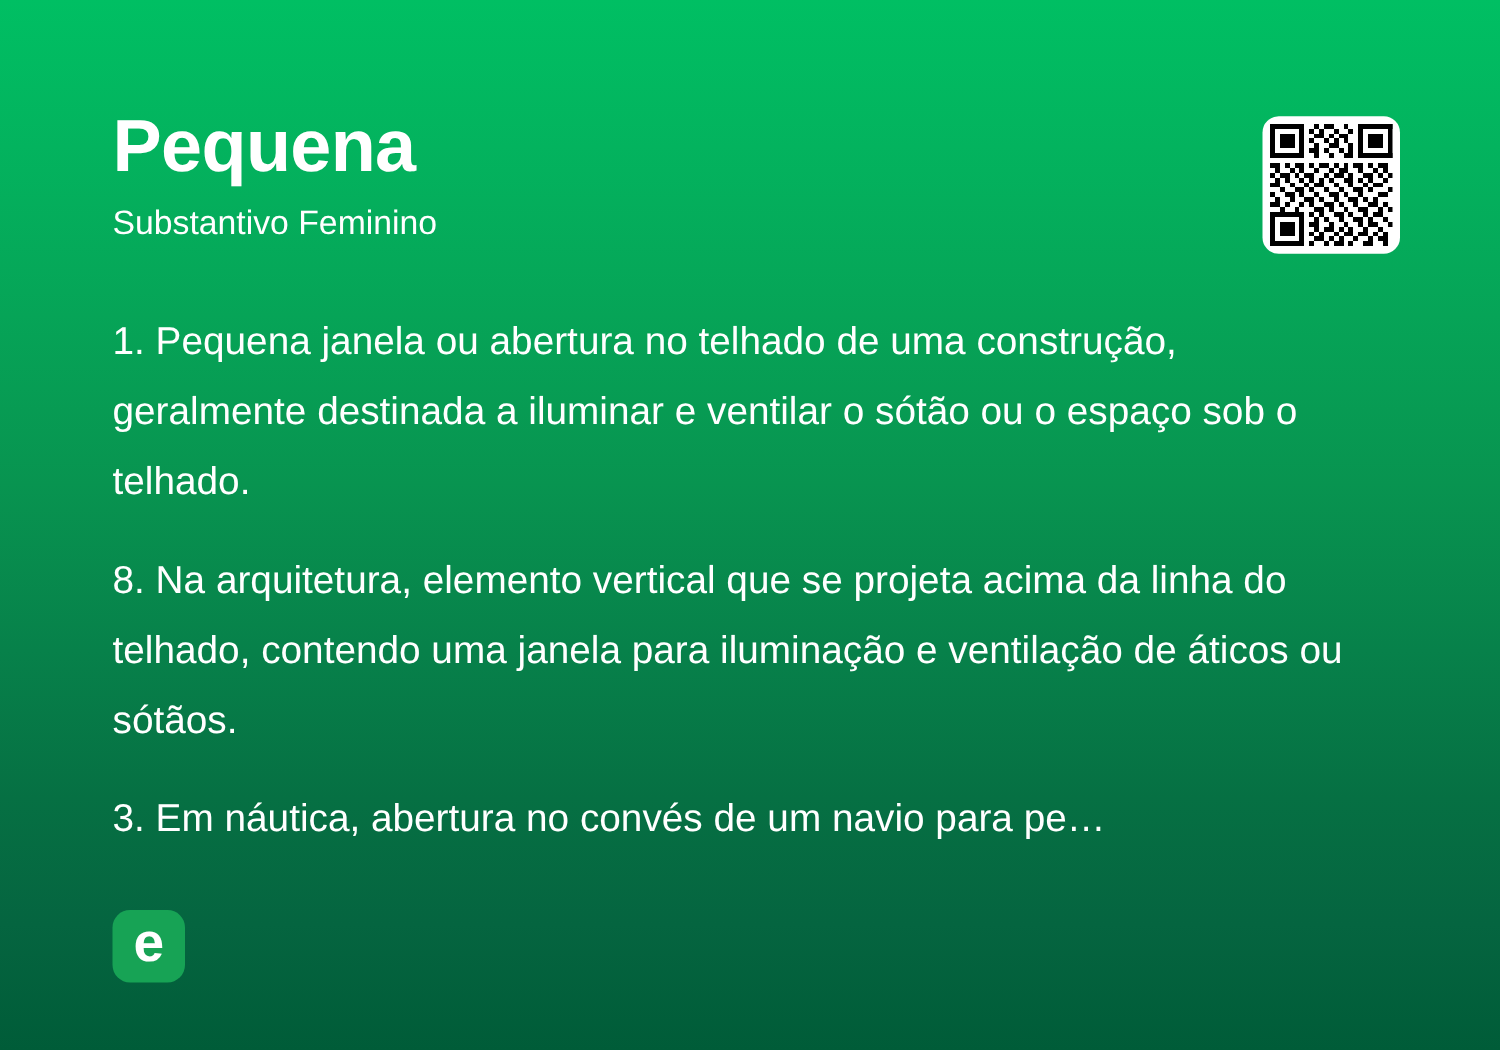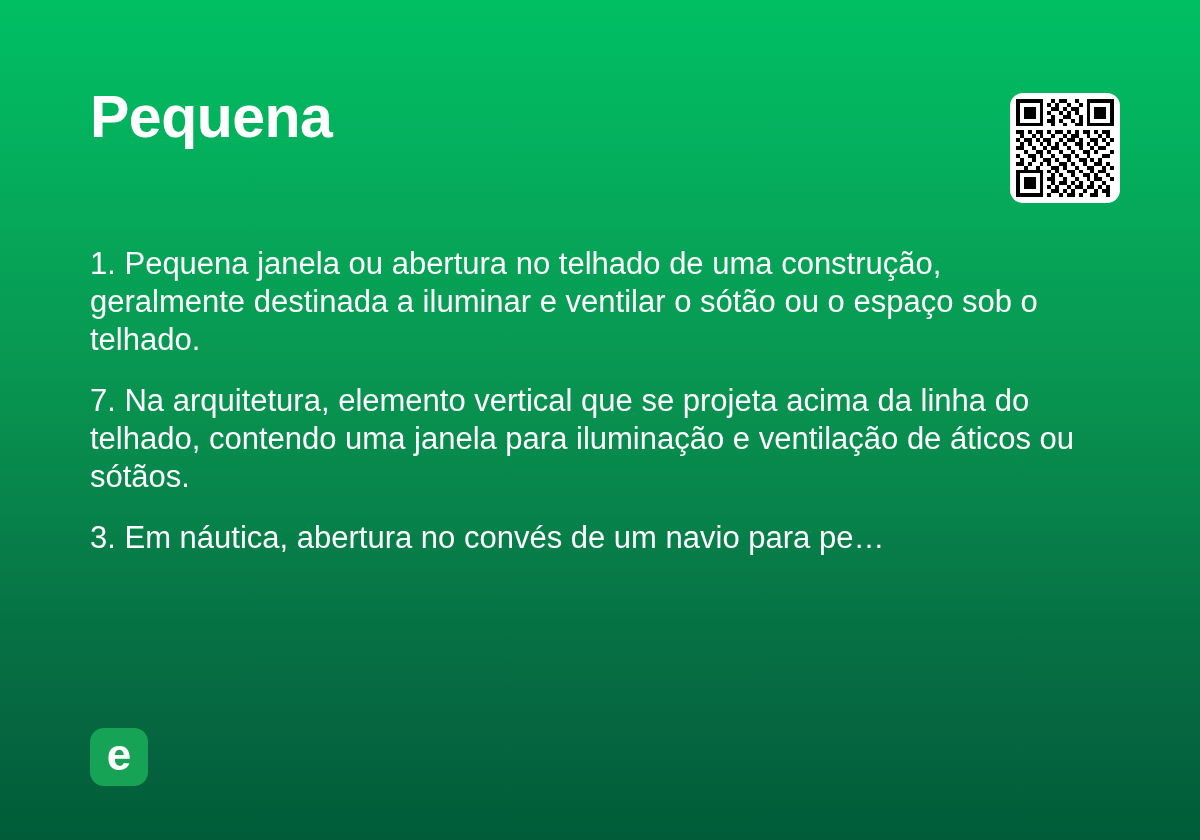--- a/index.html
+++ b/index.html
@@ -64,21 +64,21 @@
 
   
   .definitions {
     position:absolute;
     left:90px;
     top:245px;
     width:1000px;
   }
   .definition {
     font-size:31px;
-    line-height:38px;
+    line-height:56px;
     color:#ffffff;
     margin-bottom:23px;
     max-width:985px;
   }
   .definition:last-child { margin-bottom:16px; }
 
   
   .footer {
     position:absolute;
     left:0;
@@ -117,20 +117,21 @@
     white-space:nowrap;
   }
 </style>
 </head>
 <body>
 
 <div class="card">
 
   <div class="header">
     <div class="word-title">Pequena</div>
+    <div class="word-class">Substantivo Feminino</div>
   </div>
 
   <div class="qr-wrap">
     <svg viewBox="0 0 25 25" shape-rendering="crispEdges">
       <rect width="25" height="25" fill="#ffffff"></rect>
       <g fill="#000000">
         <rect x="0" y="0" width="7" height="1"></rect>
           <rect x="0" y="6" width="7" height="1"></rect>
         <rect x="0" y="0" width="1" height="7"></rect>
           <rect x="6" y="0" width="1" height="7"></rect>
@@ -299,21 +300,21 @@
         <rect x="13" y="24" width="2" height="1"></rect>
           <rect x="16" y="24" width="1" height="1"></rect>
         <rect x="19" y="24" width="2" height="1"></rect>
           <rect x="23" y="24" width="1" height="1"></rect>
       </g>
     </svg>
   </div>
 
   <div class="definitions">
     <div class="definition">1. Pequena janela ou abertura no telhado de uma construção, geralmente destinada a iluminar e ventilar o sótão ou o espaço sob o telhado.</div>
-    <div class="definition">7. Na arquitetura, elemento vertical que se projeta acima da linha do telhado, contendo uma janela para iluminação e ventilação de áticos ou sótãos.</div>
+    <div class="definition">8. Na arquitetura, elemento vertical que se projeta acima da linha do telhado, contendo uma janela para iluminação e ventilação de áticos ou sótãos.</div>
     <div class="definition">3. Em náutica, abertura no convés de um navio para pe…</div>
   </div>
 
   <div class="footer">
     <div class="logo-mark">
       <span class="logo-letter">e</span>
     </div>
   </div>
 
 </div>

